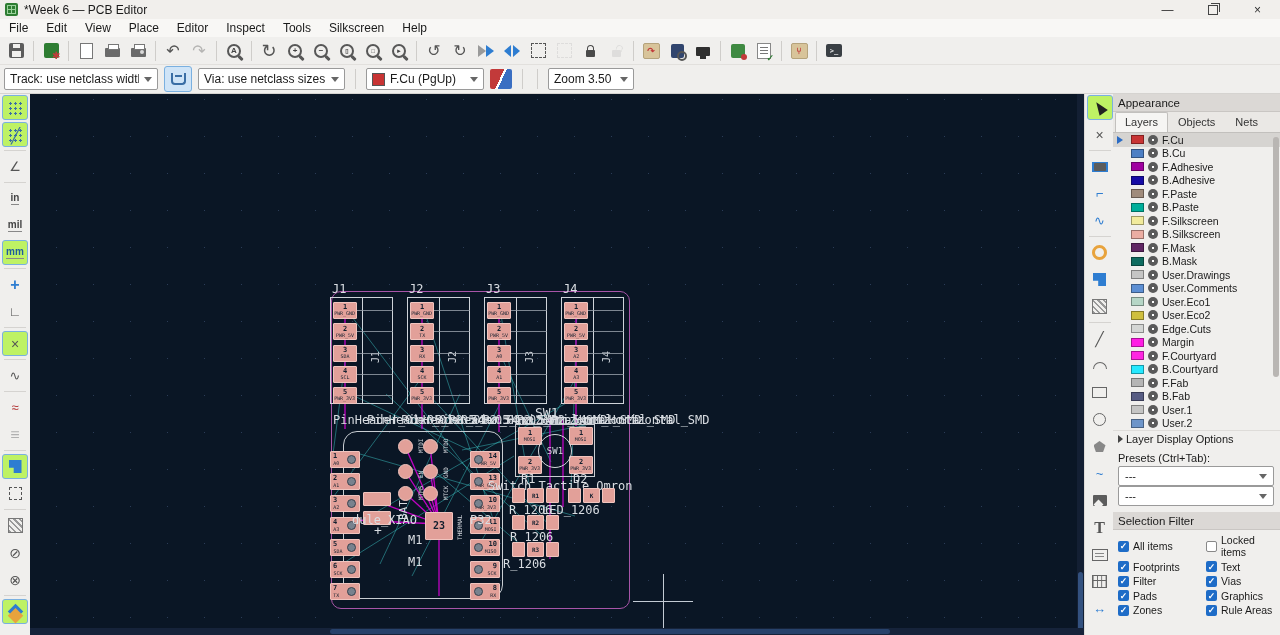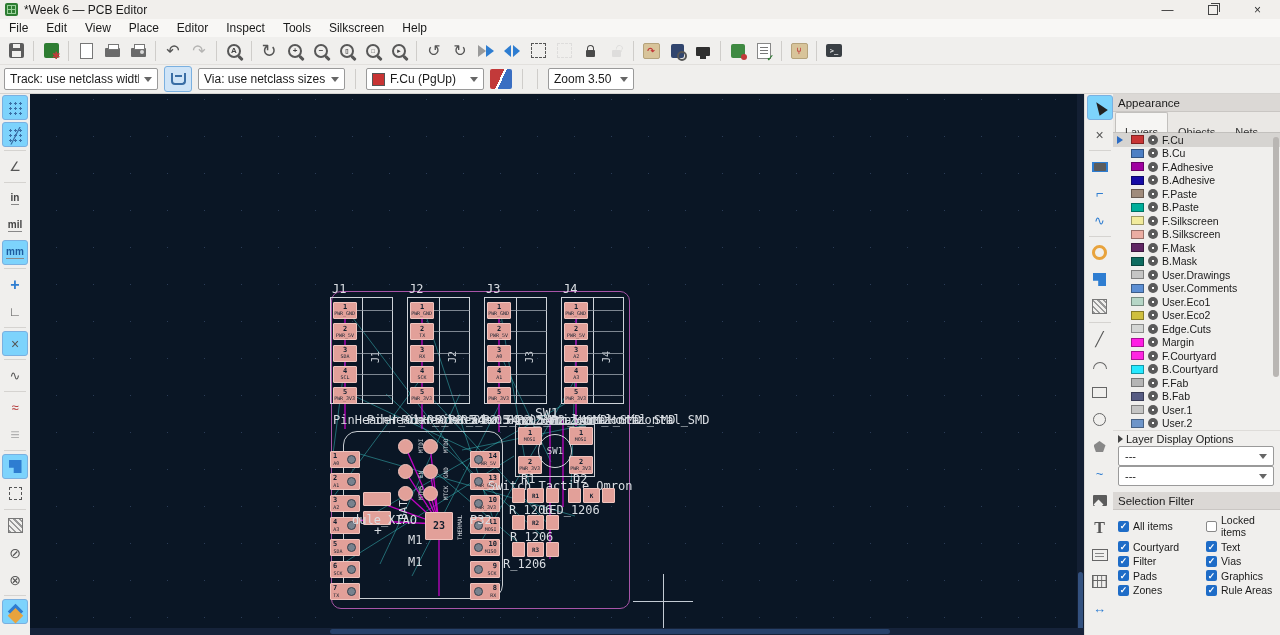--- a/index.html
+++ b/index.html
@@ -65,21 +65,21 @@
   .swatch-fcu{width:11px;height:11px;background:#C83434;border:1px solid #555;flex:none}
   .postbtn{width:26px;height:24px;border:1px solid #7ab0e0;background:#cfe4f7;border-radius:3px;display:flex;align-items:center;justify-content:center;}
   .postbtn .u{width:11px;height:10px;border:2px solid #3a6ea5;border-top:none;border-radius:0 0 4px 4px;position:relative}
   .postbtn .u::after{content:"";position:absolute;left:2px;top:2px;right:2px;height:2px;background:#3a6ea5}
   .swapicon{width:22px;height:20px;background:linear-gradient(115deg,#c23a3a 46%,#fff 46%,#fff 54%,#3a6ec2 54%);border-radius:2px;}
   
   #lefttools,#righttools{position:absolute;top:94px;width:30px;height:541px;background:#f0efed;display:flex;flex-direction:column;align-items:center;}
   #lefttools{left:0;border-right:1px solid #dddbd8}
   #righttools{left:1084px;width:29px;border-left:1px solid #dddbd8}
   .vbtn{width:26px;height:25px;margin:1px 0;border-radius:3px;display:flex;align-items:center;justify-content:center;flex:none;position:relative;font-size:13px;color:#555;}
-  .vbtn.active{background:#7dd3fc;border:1px solid #7ab0e0;box-sizing:border-box}
+  .vbtn.active{background:#bef264;border:1px solid #7ab0e0;box-sizing:border-box}
   .vsep{width:22px;height:1px;background:#d5d3d0;margin:2px 0;flex:none}
   .griddots{width:14px;height:14px;background:radial-gradient(circle,#3a6ea5 1.2px,transparent 1.3px);background-size:5px 5px;}
   .griddots.slash::after{content:"╱";position:absolute;font-size:15px;color:#3a6ea5;left:8px;top:4px}
   .unit{font:bold 10px "Liberation Sans",sans-serif;color:#444;border-bottom:1px solid #888;padding-bottom:1px}
   .unit.act{color:#1d5c9e}
   .zonefill{width:13px;height:13px;background:#2e7dd1;clip-path:polygon(0 0,100% 0,100% 100%,40% 100%,40% 60%,0 60%);}
   .hatchsq{width:13px;height:13px;border:1px solid #777;background:repeating-linear-gradient(45deg,#999 0 1.5px,transparent 1.5px 4px);}
   .hcdiamond{width:11px;height:11px;background:#2e7dd1;transform:rotate(45deg);position:relative}
   .hcdiamond::after{content:"";position:absolute;left:3px;top:3px;width:11px;height:11px;background:#e8a33d;z-index:-1}
   .cursorarrow{width:0;height:0;border-left:5px solid transparent;border-right:5px solid transparent;border-bottom:13px solid #222;transform:rotate(-35deg)}
@@ -104,21 +104,21 @@
   .tp{position:absolute;width:15px;height:15px;border-radius:50%;background:#e2a099;border:1px solid #f0c4be;box-sizing:border-box;}
   .tpl{position:absolute;font:6px "DejaVu Sans Mono",monospace;color:#d9dde2;transform:rotate(-90deg);transform-origin:left top;white-space:pre}
   .outline{position:absolute;border:1px solid #cfd4da;box-sizing:border-box;}
   svg.layer{position:absolute;left:0;top:0;pointer-events:none}
   .scrolltrack{position:absolute;background:#131f33;}
   .scrollthumb{position:absolute;background:#33517f;border-radius:3px;}
   
   #rightpanel{position:absolute;left:1113px;top:94px;width:167px;height:541px;background:#f0efed;font-size:11px;color:#1a1a1a;}
   .panel-head{height:17px;background:#dbd8d5;display:flex;align-items:center;padding-left:5px;font-size:11.5px;border-bottom:1px solid #c9c6c3;}
   #tabs{display:flex;height:20px;border-bottom:1px solid #c2c0bd;background:#eae8e5;padding-left:2px;}
-  .tab{padding:13px 9px 0;font-size:11px;color:#333;border:1px solid transparent;border-bottom:none;}
+  .tab{padding:3px 9px 0;font-size:11px;color:#333;border:1px solid transparent;border-bottom:none;}
   .tab.active{background:#f6f5f3;border-color:#c2c0bd;border-radius:2px 2px 0 0;}
   #layerlist{position:relative;height:297px;overflow:hidden;}
   .lrow{height:13.5px;display:flex;align-items:center;gap:4px;padding-left:18px;position:relative;font-size:10.5px;}
   .lrow.sel{background:#d6d4d1}
   .lrow.sel::before{content:"";position:absolute;left:4px;width:0;height:0;border-top:4px solid transparent;border-bottom:4px solid transparent;border-left:6px solid #2a6bc4;}
   .lsw{width:13px;height:9px;border:1px solid rgba(0,0,0,.35);flex:none;box-sizing:border-box;}
   .eye{width:10px;height:10px;border-radius:50%;flex:none;background:radial-gradient(circle,#fff 0 1.4px,#5a5a5a 1.5px 5px);}
   #llscroll{position:absolute;right:1px;top:4px;width:6px;height:240px;background:#b9b6b3;border-radius:3px;}
   .ldo{height:15px;display:flex;align-items:center;padding-left:5px;font-size:11px;gap:3px;border-top:1px solid #dedcd9}
   .ldo::before{content:"";width:0;height:0;border-top:4px solid transparent;border-bottom:4px solid transparent;border-left:5px solid #444;}
@@ -868,41 +868,42 @@
         <div class="lrow">
           <div class="lsw" style="background: rgb(110, 149, 201);"></div>
           <div class="eye"></div>
           <div>User.2</div>
         </div>
         <div id="llscroll"></div>
       </div>
     <div class="ldo">
         <span>Layer Display Options</span>
       </div>
+    <div class="plabel">Presets (Ctrl+Tab):</div>
     <div class="pdd">
       <span class="lbl">---</span>
         <span class="chev"></span>
     </div>
     <div class="pdd">
       <span class="lbl">---</span>
         <span class="chev"></span>
     </div>
     <div class="panel-head" style="margin-top:6px">Selection Filter</div>
     <div id="filtergrid">
         <div class="fitem">
           <div class="cb on">✓</div>
           <div>All items</div>
         </div>
         <div class="fitem">
           <div class="cb off"></div>
           <div>Locked items</div>
         </div>
         <div class="fitem">
           <div class="cb on">✓</div>
-          <div>Courtyard</div>
+          <div>Footprints</div>
         </div>
         <div class="fitem">
           <div class="cb on">✓</div>
           <div>Text</div>
         </div>
         <div class="fitem">
           <div class="cb on">✓</div>
           <div>Filter</div>
         </div>
         <div class="fitem">

